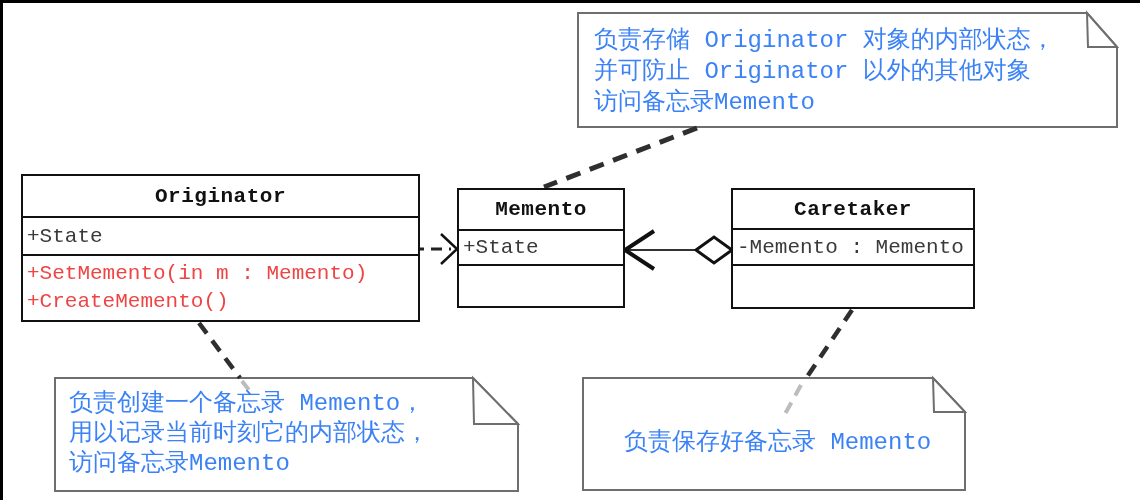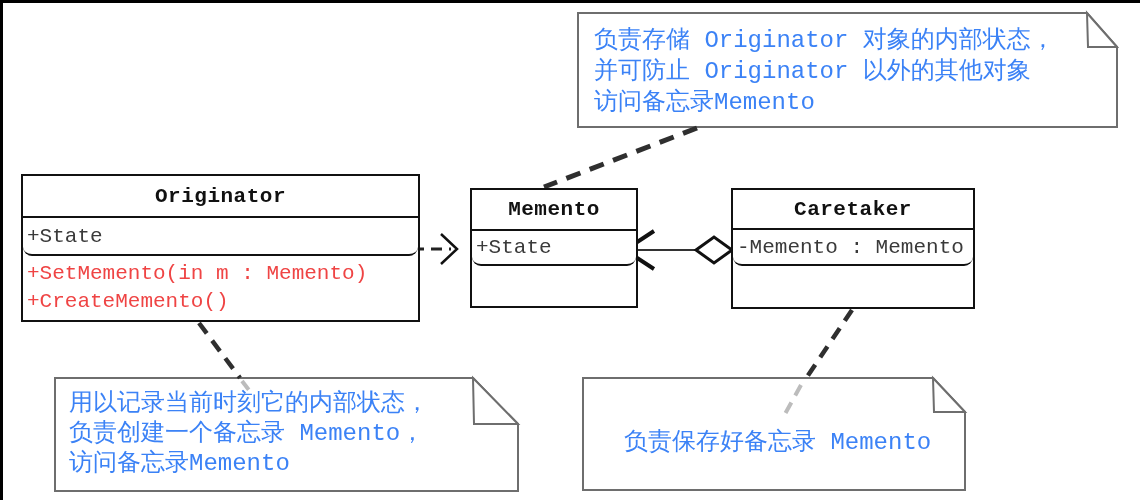--- a/index.html
+++ b/index.html
@@ -13,21 +13,21 @@
   .uml-class{
     position:absolute;background:#ffffff;border:2.5px solid #111111;
     display:flex;flex-direction:column;box-sizing:border-box;color:#111111;
   }
   .uml-title{
     font-weight:bold;font-size:21px;display:flex;align-items:center;justify-content:center;
     border-bottom:2.5px solid #111111;flex:0 0 auto;letter-spacing:0.5px;
   }
   .uml-attrs{
     border-bottom:2.5px solid #111111;display:flex;align-items:center;
-    padding-left:4px;font-size:21px;flex:0 0 auto;color:#3a3a3a;border-radius:9px;
+    padding-left:4px;font-size:21px;flex:0 0 auto;color:#3a3a3a;
   }
   .uml-methods{flex:1 1 auto;padding:4px 0 0 4px;font-size:21px;line-height:28px;color:#ef4444;}
 
   .note-text{position:absolute;color:#3b82f6;font-size:24px;line-height:31px;white-space:nowrap;}
   .note-text div{white-space:nowrap;}
 </style>
 </head>
 <body>
 
 <svg id="canvas-svg" viewBox="0 0 1140 500" xmlns="http://www.w3.org/2000/svg">
@@ -68,37 +68,37 @@
 
 <div class="uml-class" style="left:21px;top:174px;width:399px;height:148px;justify-content:flex-end;">
   <div class="uml-title" style="height:40px;">Originator</div>
   <div class="uml-attrs" style="height:36px;">+State</div>
   <div class="uml-methods">
     <div>+SetMemento(in m : Memento)</div>
     <div>+CreateMemento()</div>
   </div>
 </div>
 
-<div class="uml-class" style="left:470px;top:188px;width:168px;height:120px;">
+<div class="uml-class" style="left:457px;top:188px;width:168px;height:120px;">
   <div class="uml-title" style="height:39px;">Memento</div>
   <div class="uml-attrs" style="height:33px;">+State</div>
   <div class="uml-methods"></div>
 </div>
 
 <div class="uml-class" style="left:731px;top:188px;width:244px;height:121px;">
   <div class="uml-title" style="height:38px;">Caretaker</div>
   <div class="uml-attrs" style="height:34px;">-Memento : Memento</div>
   <div class="uml-methods"></div>
 </div>
 
 <div class="note-text" style="left:594px;top:25px;">
   <div>负责存储 Originator 对象的内部状态，</div>
   <div>并可防止 Originator 以外的其他对象</div>
   <div>访问备忘录Memento</div>
 </div>
 <div class="note-text" style="left:69px;top:389px;line-height:30px;">
+  <div>负责创建一个备忘录 Memento，</div>
   <div>用以记录当前时刻它的内部状态，</div>
-  <div>负责创建一个备忘录 Memento，</div>
   <div>访问备忘录Memento</div>
 </div>
 <div class="note-text" style="left:624px;top:427px;">
   <div>负责保存好备忘录 Memento</div>
 </div>
 
 </body></html>

